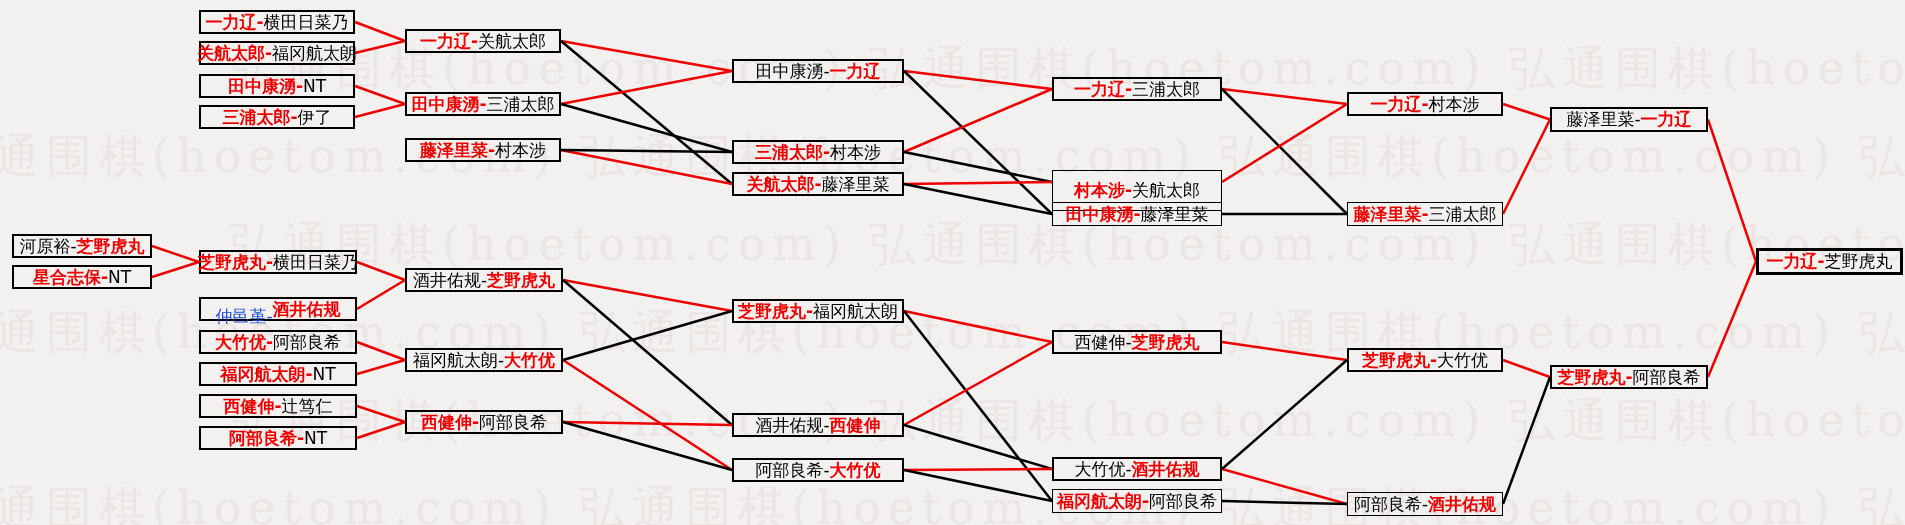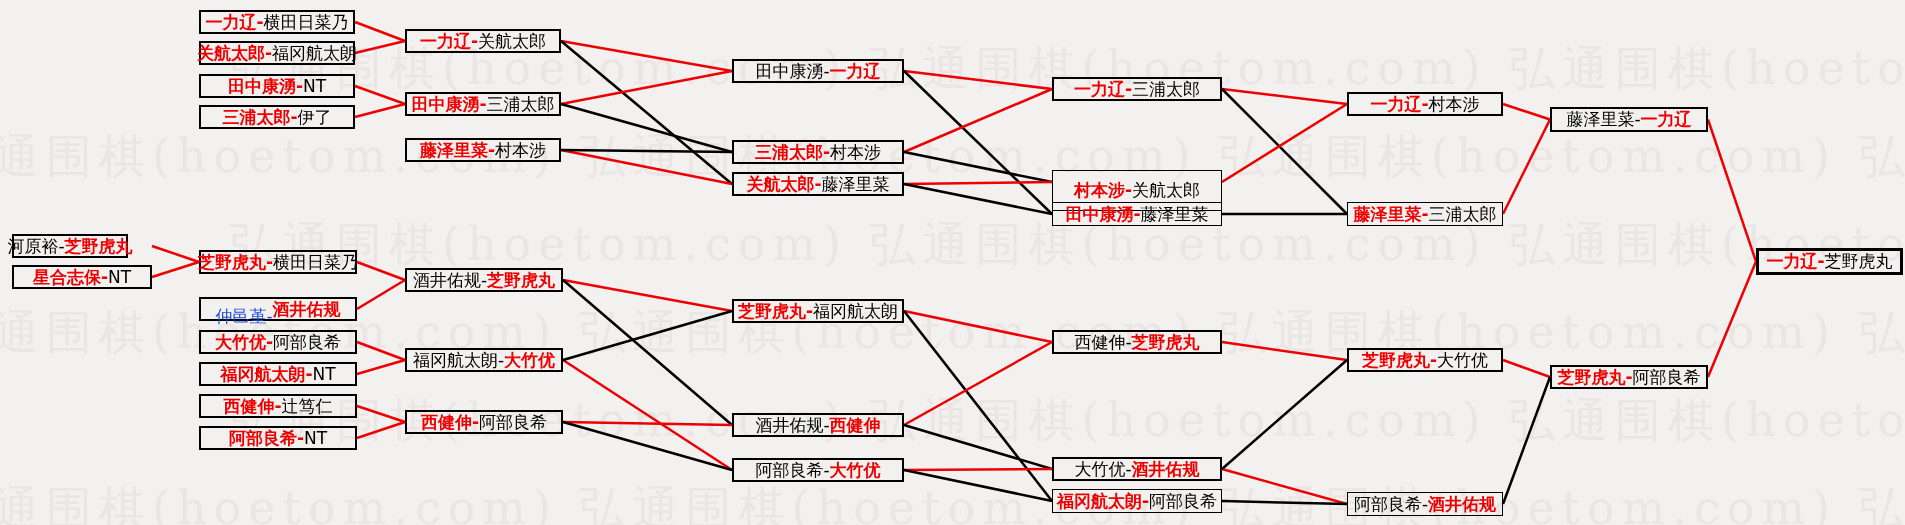--- a/index.html
+++ b/index.html
@@ -141,21 +141,21 @@
         <span class="p-loss" style="color: rgb(0, 0, 0);">三浦太郎</span>
       </div>
       <div class="box b2" style="left: 1550px; top: 107px; width: 158px; height: 25px;">
         <span class="p-loss" style="color: rgb(0, 0, 0);">藤泽里菜-</span>
         <span class="p-win" style="color: rgb(238, 0, 0);">一力辽</span>
       </div>
       <div class="box b3" style="left: 1756px; top: 248px; width: 147px; height: 27px;">
         <span class="p-win" style="color: rgb(238, 0, 0);">一力辽-</span>
         <span class="p-loss" style="color: rgb(0, 0, 0);">芝野虎丸</span>
       </div>
-      <div class="box b2" style="left: 12px; top: 234px; width: 116px; height: 24px;">
+      <div class="box b2" style="left: 12px; top: 234px; width: 140px; height: 24px;">
         <span class="p-loss" style="color: rgb(0, 0, 0);">河原裕-</span>
         <span class="p-win" style="color: rgb(238, 0, 0);">芝野虎丸</span>
       </div>
       <div class="box b2" style="left: 12px; top: 265px; width: 140px; height: 24px;">
         <span class="p-win" style="color: rgb(238, 0, 0);">星合志保-</span>
         <span class="p-loss" style="color: rgb(0, 0, 0);">NT</span>
       </div>
       <div class="box b2" style="left: 199px; top: 250px; width: 158px; height: 24px;">
         <span class="p-win" style="color: rgb(238, 0, 0);">芝野虎丸-</span>
         <span class="p-loss" style="color: rgb(0, 0, 0);">横田日菜乃</span>

